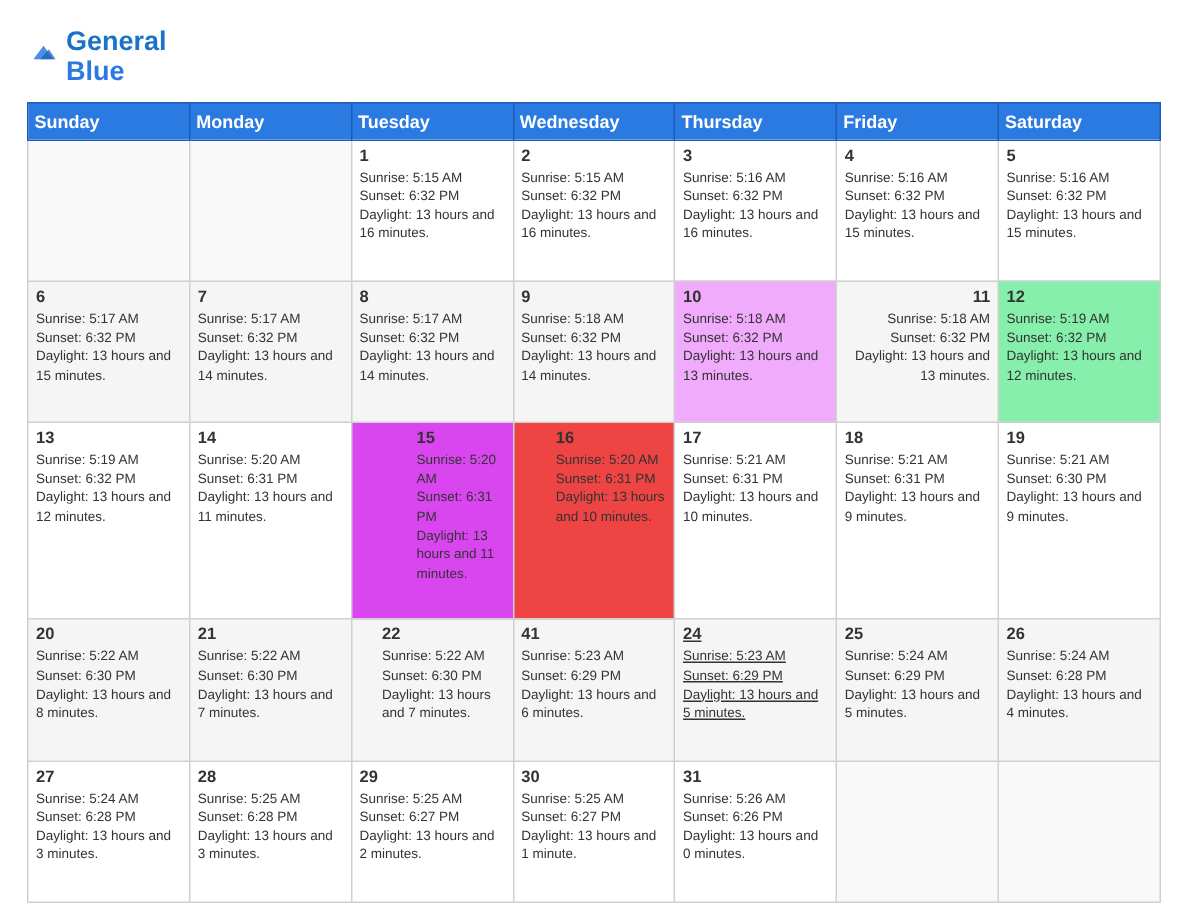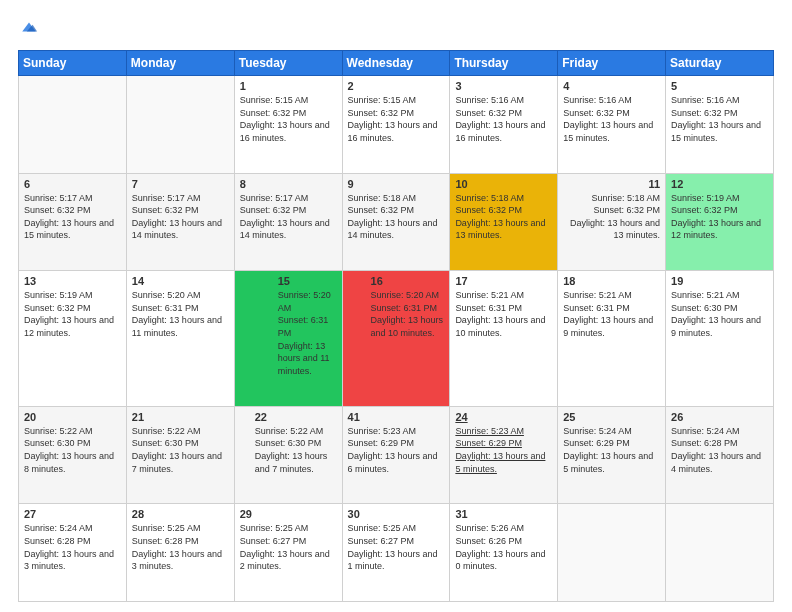--- a/index.html
+++ b/index.html
@@ -105,20 +105,26 @@
 <body>
 
 <div class="page">
   <div class="header">
     <div class="logo">
       <div>
         <svg class="logo-icon" viewBox="0 0 40 30" xmlns="http://www.w3.org/2000/svg">
           <polygon points="5,25 20,5 35,25" fill="#2a7ae2" opacity="0.85"></polygon>
           <polygon points="15,25 28,10 38,25" fill="#1a5cb8" opacity="0.7"></polygon>
         </svg>
+      </div>
+      <div>
+        <div class="logo-text">
+          <span>General</span><br>
+          <span style="color:#2a7ae2;">Blue</span>
+        </div>
       </div>
     </div>
     <div class="title-block">
       <div class="month-title"></div>
       <div class="subtitle"></div>
     </div>
   </div>
 
   <table class="calendar">
     <thead>
@@ -185,21 +191,21 @@
             <div class="day-info" style="white-space: pre-line;">Sunrise: 5:17 AM
 Sunset: 6:32 PM
 Daylight: 13 hours and 14 minutes.</div>
           </td>
           <td style="background: rgb(245, 245, 245);">
             <span class="day-num">9</span>
             <div class="day-info" style="white-space: pre-line;">Sunrise: 5:18 AM
 Sunset: 6:32 PM
 Daylight: 13 hours and 14 minutes.</div>
           </td>
-          <td style="background: #eab308; margin-top: 25px;">
+          <td style="background: #f0abfc; margin-top: 25px;">
             <span class="day-num">10</span>
             <div class="day-info" style="white-space: pre-line;">Sunrise: 5:18 AM
 Sunset: 6:32 PM
 Daylight: 13 hours and 13 minutes.</div>
           </td>
           <td style="background: rgb(245, 245, 245); text-align: right;">
             <span class="day-num">11</span>
             <div class="day-info" style="white-space: pre-line;">Sunrise: 5:18 AM
 Sunset: 6:32 PM
 Daylight: 13 hours and 13 minutes.</div>
@@ -217,21 +223,21 @@
             <div class="day-info" style="white-space: pre-line;">Sunrise: 5:19 AM
 Sunset: 6:32 PM
 Daylight: 13 hours and 12 minutes.</div>
           </td>
           <td style="background: rgb(255, 255, 255);">
             <span class="day-num">14</span>
             <div class="day-info" style="white-space: pre-line;">Sunrise: 5:20 AM
 Sunset: 6:31 PM
 Daylight: 13 hours and 11 minutes.</div>
           </td>
-          <td style="background: #22c55e; padding-left: 43px;">
+          <td style="background: #d946ef; padding-left: 43px;">
             <span class="day-num">15</span>
             <div class="day-info" style="white-space: pre-line;">Sunrise: 5:20 AM
 Sunset: 6:31 PM
 Daylight: 13 hours and 11 minutes.</div>
           </td>
           <td style="background: #ef4444; padding-left: 28px;">
             <span class="day-num">16</span>
             <div class="day-info" style="white-space: pre-line;">Sunrise: 5:20 AM
 Sunset: 6:31 PM
 Daylight: 13 hours and 10 minutes.</div>

